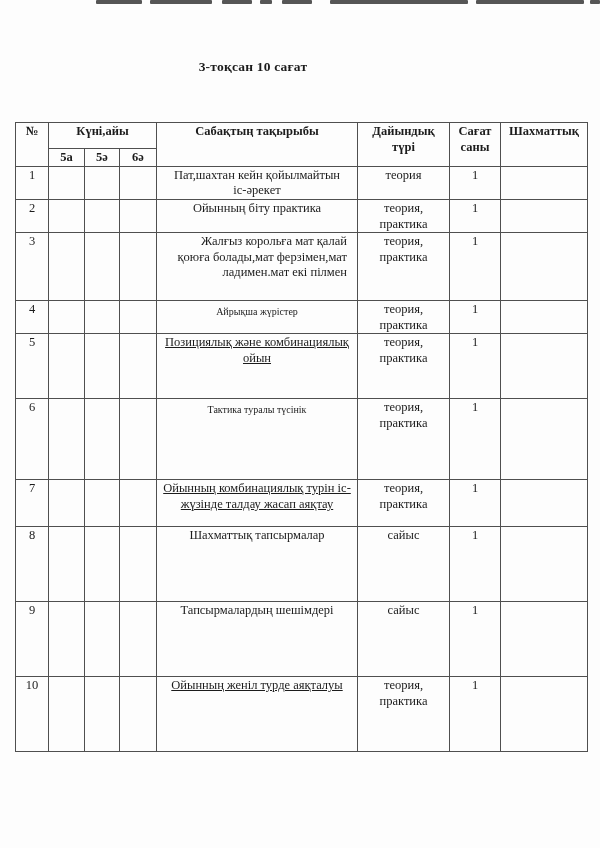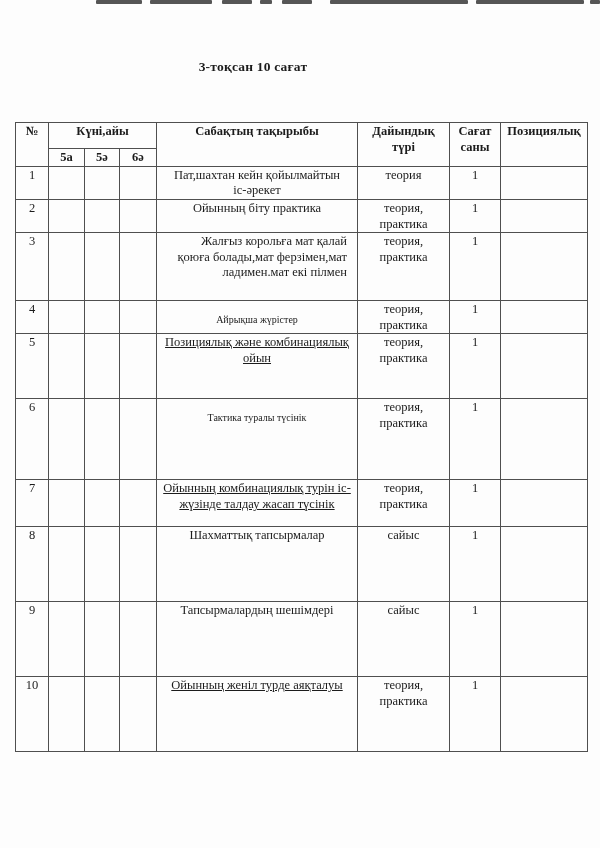--- a/index.html
+++ b/index.html
@@ -43,21 +43,21 @@
     line-height:1.25;
     font-weight:normal;
     overflow:hidden;
   }
   table.plan th{font-weight:bold;}
   td.num{font-weight:bold;text-align:center;}
   .topic{margin:0 auto;}
   .w170{max-width:170px;}
   .w180{max-width:180px;text-align:right;}
   .w190{max-width:190px;text-decoration:underline;}
-  td.small-topic .topic{font-size:10px;padding-top:12px;}
+  td.small-topic .topic{font-size:10px;padding-top:4px;}
   .hdr-inner{margin:0 auto;}
   .hdr-prep{max-width:70px;}
   .hdr-hours{max-width:42px;}
 </style>
 </head>
 <body>
 
 <div class="page">
 
   <div class="scan-edge">
@@ -90,21 +90,21 @@
         <tr style="height:26px">
       <th rowspan="2">№</th>
       <th colspan="3">Күні,айы</th>
       <th rowspan="2">Сабақтың тақырыбы</th>
       <th rowspan="2">
             <div class="hdr-inner hdr-prep">Дайындық түрі</div>
           </th>
       <th rowspan="2">
             <div class="hdr-inner hdr-hours">Сағат саны</div>
           </th>
-      <th rowspan="2">Позициялық</th>
+      <th rowspan="2">Шахматтық</th>
     </tr>
     <tr style="height:17px">
       <th>5а</th>
       <th>5ә</th>
       <th>6ә</th>
     </tr>
 
     <tr style="height:33px">
       <td class="num">1</td>
       <td></td>
@@ -182,21 +182,21 @@
       <td>1</td>
       <td></td>
     </tr>
 
     <tr style="height:47px">
       <td class="num">7</td>
       <td></td>
       <td></td>
       <td></td>
       <td>
-            <div class="topic w190">Ойынның комбинациялық турін іс-жүзінде талдау жасап түсінік</div>
+            <div class="topic w190">Ойынның комбинациялық турін іс-жүзінде талдау жасап аяқтау</div>
           </td>
       <td>теория, практика</td>
       <td>1</td>
       <td></td>
     </tr>
 
     <tr style="height:75px">
       <td class="num">8</td>
       <td></td>
       <td></td>

